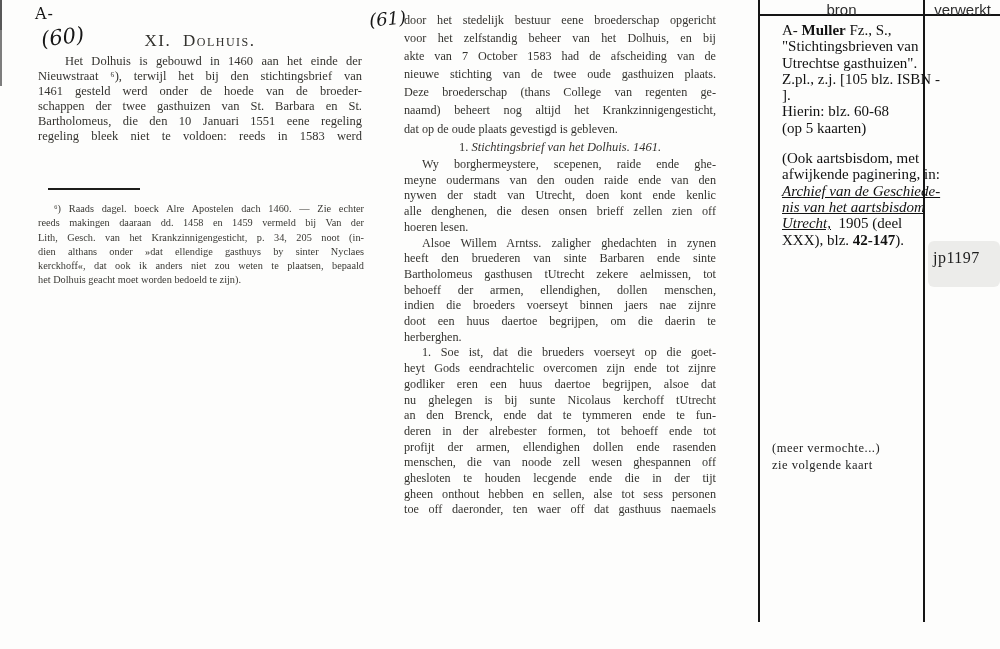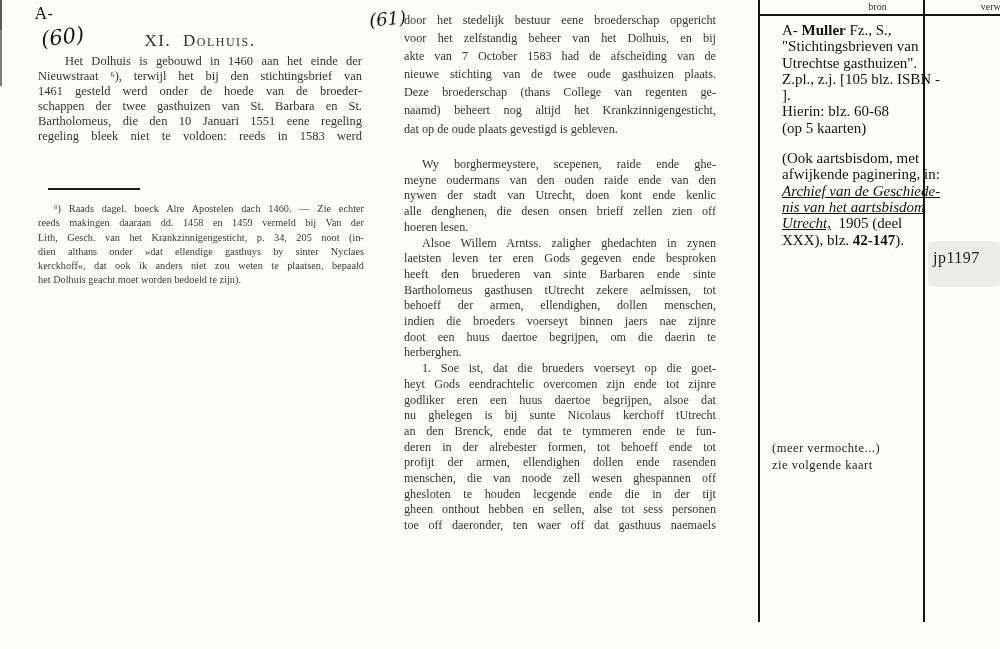--- a/index.html
+++ b/index.html
@@ -52,21 +52,21 @@
   }
   .m-body .line.ind { text-indent:18px; }
 
   
   .vline { position:absolute; top:0; width:2px; height:622px; background:#151515; }
   .vline.left  { left:758px; }
   .vline.mid   { left:923px; }
   .hline { position:absolute; left:758px; top:14px; width:242px; height:2px; background:#151515; }
   .col-head {
     position:absolute; top:1px; text-align:center;
-    font-family:Liberation Serif, serif; font-size:10px; color:#2e2e2e;padding-left:36px;
+    font-family:Liberation Sans, sans-serif; font-size:15px; color:#2e2e2e;
   }
   .col-head.bron { left:760px; width:163px; }
   .col-head.verwerkt { left:925px; width:75px; }
   .bron-text {
     position:absolute; left:770px; top:22px; width:154px;
     font-size:15px; line-height:16.3px; color:#111;margin-left:12px;
   }
   .bron-text .line { white-space:pre; }
   .bron-text .line.spacer { height:14px; }
   .bron-text .b { font-weight:bold; }
@@ -118,31 +118,33 @@
 
   <div class="m-para1 book">
       <div class="line">door het stedelijk bestuur eene broederschap opgericht</div>
       <div class="line">voor het zelfstandig beheer van het Dolhuis, en bij</div>
       <div class="line">akte van 7 October 1583 had de afscheiding van de</div>
       <div class="line">nieuwe stichting van de twee oude gasthuizen plaats.</div>
       <div class="line">Deze broederschap (thans College van regenten ge-</div>
       <div class="line">naamd) beheert nog altijd het Krankzinnigengesticht,</div>
       <div class="line end">dat op de oude plaats gevestigd is gebleven.</div>
     </div>
+  <div class="m-heading">
+      <div class="line"><span>1.  </span><span class="i">Stichtingsbrief van het Dolhuis. 1461.</span></div>
+    </div>
   <div class="m-body book">
     <div>
         <div class="line ind">Wy borghermeystere, scepenen, raide ende ghe-</div>
         <div class="line">meyne oudermans van den ouden raide ende van den</div>
         <div class="line">nywen der stadt van Utrecht, doen kont ende kenlic</div>
         <div class="line">alle denghenen, die desen onsen brieff zellen zien off</div>
         <div class="line end">hoeren lesen.</div>
       </div>
     <div>
         <div class="line ind">Alsoe Willem Arntss. zaligher ghedachten in zynen</div>
-        <div class="line">laetsten leven ter eren Gods gegeven ende besproken</div>
         <div class="line">heeft den bruederen van sinte Barbaren ende sinte</div>
         <div class="line">Bartholomeus gasthusen tUtrecht zekere aelmissen, tot</div>
         <div class="line">behoeff der armen, ellendighen, dollen menschen,</div>
         <div class="line">indien die broeders voerseyt binnen jaers nae zijnre</div>
         <div class="line">doot een huus daertoe begrijpen, om die daerin te</div>
         <div class="line end">herberghen.</div>
       </div>
     <div>
         <div class="line ind">1. Soe ist, dat die brueders voerseyt op die goet-</div>
         <div class="line">heyt Gods eendrachtelic overcomen zijn ende tot zijnre</div>

